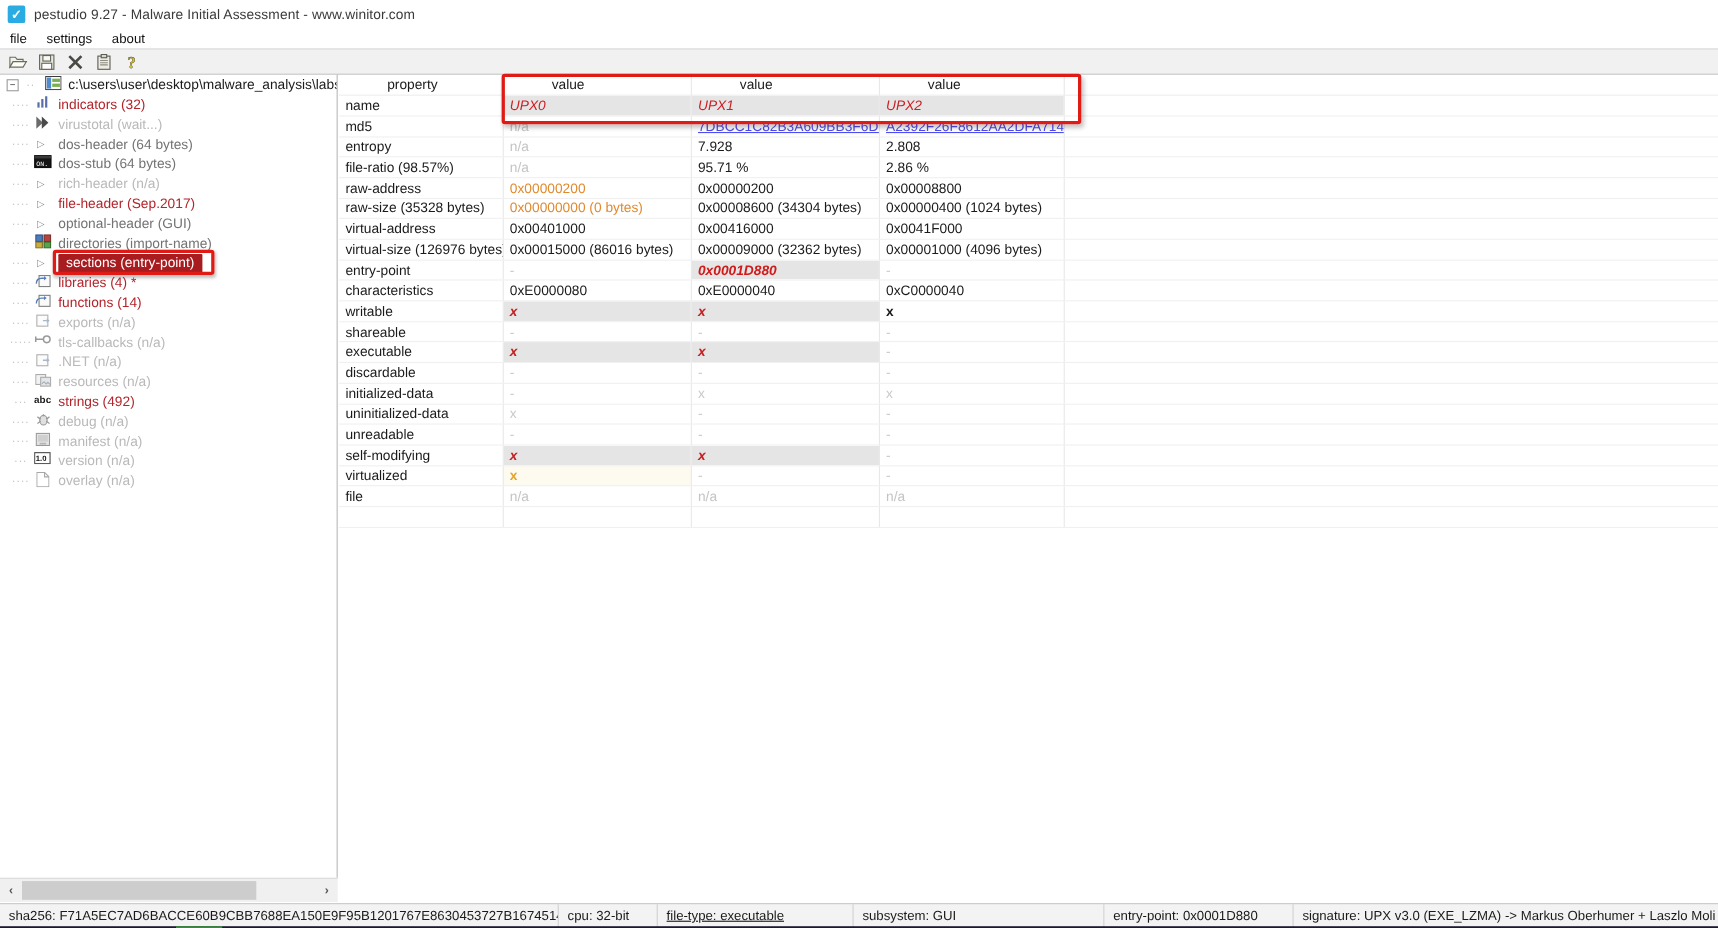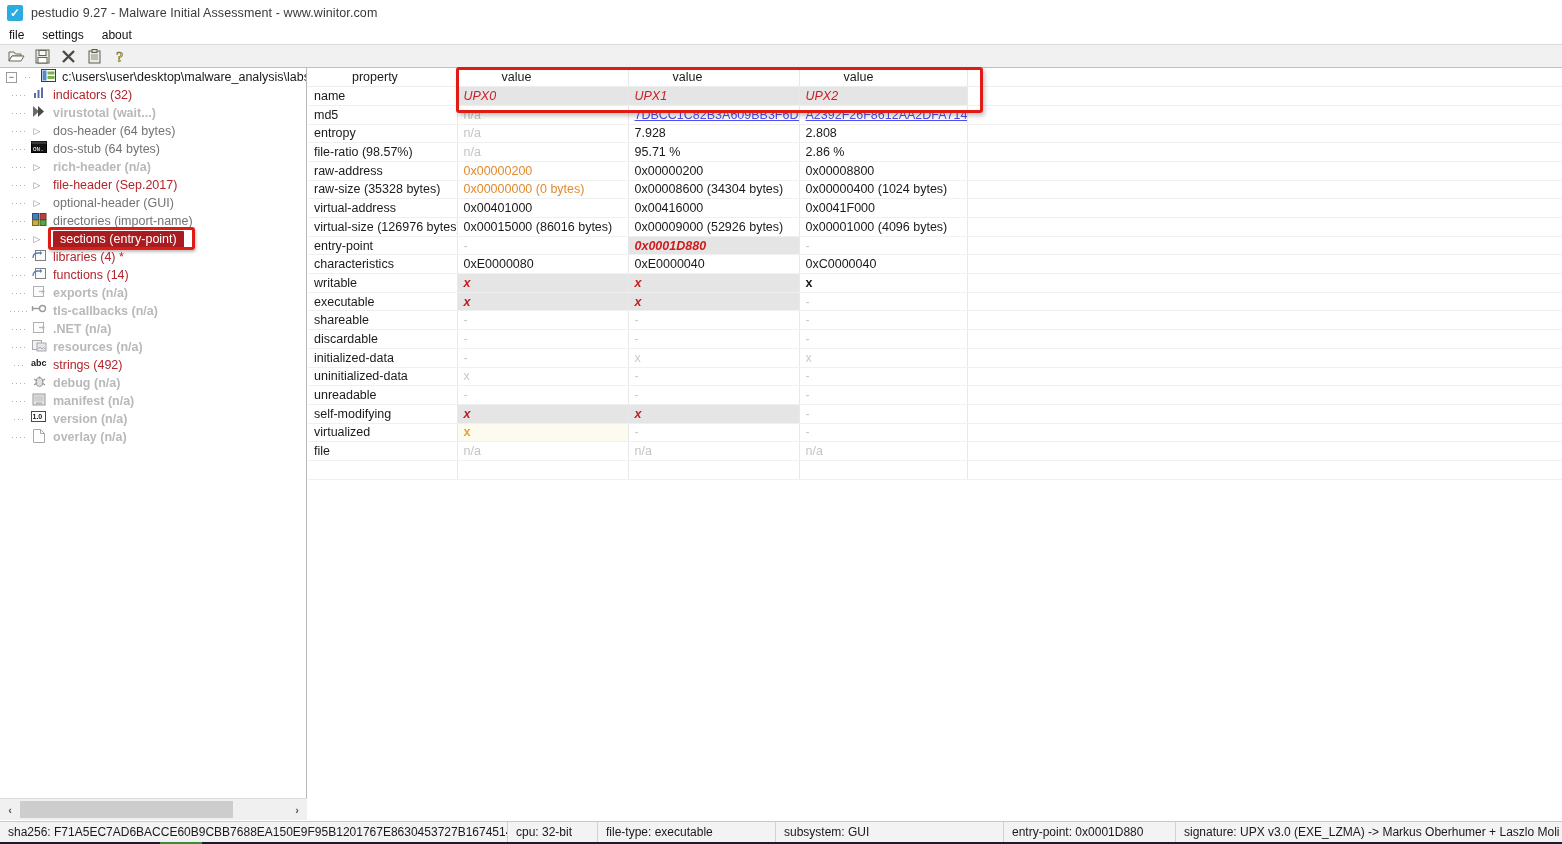--- a/index.html
+++ b/index.html
@@ -77,21 +77,21 @@
   }
   .tri {
     width: 14px; flex: 0 0 14px; display: flex; align-items: center; justify-content: center;
     color: #8a8a8a; font-size: 9px;
   }
   .ticon {
     width: 18px; height: 16px; flex: 0 0 18px; margin-right: 5px;
     display: flex; align-items: flex-start; justify-content: center;
   }
   .tlabel { color: #b3242b; }
-  .tlabel.dim { color: #b9b9b9; font-weight: bold; }
+  .tlabel.dim { color: #b9b9b9; }
   .tlabel.dark { color: #737373; }
   .tlabel.path { color: #1a1a1a; }
   .tlabel.sel {
     background: #a81c20; color: #fff; padding: 1px 7px 2px 7px;
     border-radius: 1px;
   }
   .sel-annot {
     position: absolute; left: 48px; top: -3px; width: 147px; height: 23px;
     border: 3px solid #e01b15; border-radius: 3px;
     pointer-events: none;
@@ -158,21 +158,21 @@
     position: absolute; left: 0; top: 821px; width: 1562px; height: 21px;
     background: #f3f3f3; border-top: 1px solid #c9c9c9;
     display: flex; align-items: center; font-size: 12px; color: #1a1a1a;
   }
   .sb-cell {
     height: 21px; display: flex; align-items: center;
     padding: 0 8px; border-right: 1px solid #d2d2d2; white-space: nowrap; overflow: hidden;
   }
   .sb-sha { width: 508px; }
   .sb-cpu { width: 90px; }
-  .sb-ft  { width: 178px; }
+  .sb-ft  { width: 178px; text-decoration: underline; }
   .sb-sub { width: 228px; }
   .sb-ep  { width: 172px; }
   .sb-sig { flex: 1; border-right: none; }
 
   
   .osbar {
     position: absolute; left: 0; top: 842px; width: 1562px; height: 2px;
     background: #1b1b2e;
   }
   .osbar .g { position: absolute; left: 160px; top: 0; width: 42px; height: 2px; background: #3c8a3c; }
@@ -519,21 +519,21 @@
           <tr>
             <td class="c0">virtual-address</td>
             <td class="c1"><span>0x00401000</span></td>
             <td class="c2"><span>0x00416000</span></td>
             <td class="c3"><span>0x0041F000</span></td>
             <td class="pad"></td>
           </tr>
           <tr>
             <td class="c0">virtual-size (126976 bytes)</td>
             <td class="c1"><span>0x00015000 (86016 bytes)</span></td>
-            <td class="c2"><span>0x00009000 (52926 bytes)</span></td>
+            <td class="c2"><span>0x00009000 (32362 bytes)</span></td>
             <td class="c3"><span>0x00001000 (4096 bytes)</span></td>
             <td class="pad"></td>
           </tr>
           <tr>
             <td class="c0">entry-point</td>
             <td class="c1"><span class="v-dash">-</span></td>
             <td class="c2 bg-pink"><span class="v-redb">0x0001D880</span></td>
             <td class="c3"><span class="v-dash">-</span></td>
             <td class="pad"></td>
           </tr>
@@ -545,30 +545,30 @@
             <td class="pad"></td>
           </tr>
           <tr>
             <td class="c0">writable</td>
             <td class="c1 bg-pink"><span class="v-xred">x</span></td>
             <td class="c2 bg-pink"><span class="v-xred">x</span></td>
             <td class="c3"><span class="v-xblk">x</span></td>
             <td class="pad"></td>
           </tr>
           <tr>
+            <td class="c0">shareable</td>
+            <td class="c1"><span class="v-xgray">-</span></td>
+            <td class="c2"><span class="v-xgray">-</span></td>
+            <td class="c3"><span class="v-xgray">-</span></td>
+            <td class="pad"></td>
+          </tr>
+          <tr>
             <td class="c0">executable</td>
             <td class="c1 bg-pink"><span class="v-xred">x</span></td>
             <td class="c2 bg-pink"><span class="v-xred">x</span></td>
-            <td class="c3"><span class="v-xgray">-</span></td>
-            <td class="pad"></td>
-          </tr>
-          <tr>
-            <td class="c0">shareable</td>
-            <td class="c1"><span class="v-xgray">-</span></td>
-            <td class="c2"><span class="v-xgray">-</span></td>
             <td class="c3"><span class="v-xgray">-</span></td>
             <td class="pad"></td>
           </tr>
           <tr>
             <td class="c0">discardable</td>
             <td class="c1"><span class="v-xgray">-</span></td>
             <td class="c2"><span class="v-xgray">-</span></td>
             <td class="c3"><span class="v-xgray">-</span></td>
             <td class="pad"></td>
           </tr>

